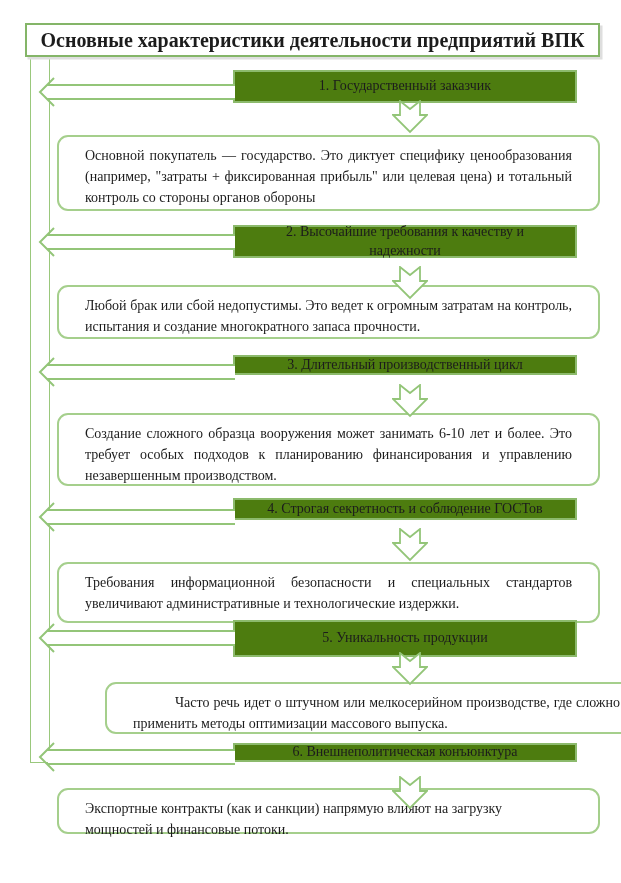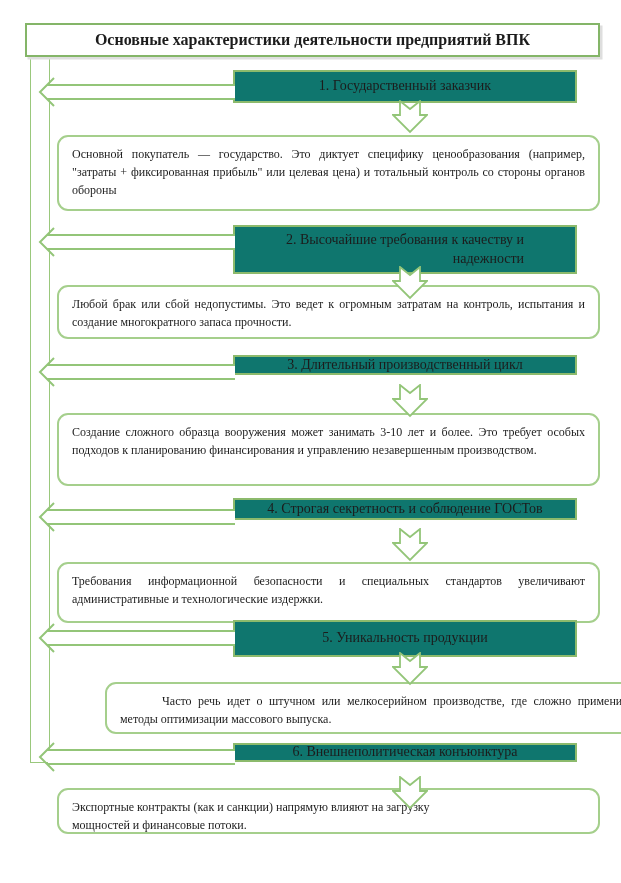--- a/index.html
+++ b/index.html
@@ -9,41 +9,41 @@
     background:#ffffff;
     font-family:"Liberation Serif", serif;
     color:#1c1c1c;
     overflow:hidden;
   }
   .titlebox{
     position:absolute;left:25px;top:23px;width:575px;height:34px;
     border:2px solid #84b568;background:#fff;
     box-shadow:2.5px 2.5px 0 #dedede;
     display:flex;align-items:center;justify-content:center;
-    font-weight:bold;font-size:16px;text-align:center;
+    font-weight:bold;font-size:20px;text-align:center;
     box-sizing:border-box;z-index:2;
   }
   .vbar{
     position:absolute;left:30px;top:57px;width:20px;height:706px;
     border:1.5px solid #9ac87c;background:#fff;
     box-sizing:border-box;z-index:1;
   }
   .numbox{
     position:absolute;left:233px;width:344px;
-    border:2px solid #8cba6c;background:#0f766e;
+    border:2px solid #8cba6c;background:#4d7c0f;
     display:flex;align-items:center;justify-content:center;
-    text-align:right;font-size:14px;line-height:1.35;
+    text-align:center;font-size:14px;line-height:1.35;
     padding:2px 14px;box-sizing:border-box;z-index:2;
     white-space:pre-line;
   }
   .descbox{
     position:absolute;left:57px;width:543px;
     border:2px solid #a5cf8c;border-radius:11px;background:#fff;
-    padding:8px 13px;box-sizing:border-box;
-    font-size:12px;line-height:1.5;text-align:justify;
+    padding:8px 26px;box-sizing:border-box;
+    font-size:14px;line-height:1.5;text-align:justify;
     z-index:2;white-space:pre-line;
   }
   .descbox.left-align{text-align:left;}
   .descbox.indent{text-indent:42px;margin-left:48px;}
   .larrow{position:absolute;left:38px;width:197px;height:30px;z-index:3;}
   .darrow{position:absolute;left:392px;width:36px;height:34px;z-index:3;}
   .larrow svg,.darrow svg{display:block;width:100%;height:100%;}
 </style>
 </head>
 <body>
@@ -74,21 +74,21 @@
 
   <div>
     <div class="larrow" style="top:227px">
       <svg viewBox="0 0 197 30" xmlns="http://www.w3.org/2000/svg">
         <rect x="10" y="9" width="187" height="12" fill="#ffffff" stroke="none"></rect>
         <polyline points="16,1 2,15 16,29" fill="none" stroke="#93c578" stroke-width="2"></polyline>
         <line x1="9" y1="8" x2="197" y2="8" stroke="#93c578" stroke-width="1.8"></line>
         <line x1="9" y1="22" x2="197" y2="22" stroke="#93c578" stroke-width="1.8"></line>
       </svg>
     </div>
-    <div class="numbox" style="top:225px;height:49px">2. Высочайшие требования к качеству и
+    <div class="numbox" style="top:225px;height:33px">2. Высочайшие требования к качеству и
 надежности</div>
     <div class="darrow" style="top:266px">
       <svg viewBox="0 0 36 34" xmlns="http://www.w3.org/2000/svg">
         <path d="M8,1 L18,9 L28,1 L28,15 L35,15 L18,32 L1,15 L8,15 Z" fill="#ffffff" stroke="#93c578" stroke-width="1.8"></path>
       </svg>
     </div>
     <div class="descbox" style="top:285px;height:54px">Любой брак или сбой недопустимы. Это ведет к огромным затратам на контроль, испытания и создание многократного запаса прочности.</div>
   </div>
 
   <div>
@@ -99,21 +99,21 @@
         <line x1="9" y1="8" x2="197" y2="8" stroke="#93c578" stroke-width="1.8"></line>
         <line x1="9" y1="22" x2="197" y2="22" stroke="#93c578" stroke-width="1.8"></line>
       </svg>
     </div>
     <div class="numbox" style="top:355px;height:20px">3. Длительный производственный цикл</div>
     <div class="darrow" style="top:384px">
       <svg viewBox="0 0 36 34" xmlns="http://www.w3.org/2000/svg">
         <path d="M8,1 L18,9 L28,1 L28,15 L35,15 L18,32 L1,15 L8,15 Z" fill="#ffffff" stroke="#93c578" stroke-width="1.8"></path>
       </svg>
     </div>
-    <div class="descbox" style="top:413px;height:73px">Создание сложного образца вооружения может занимать 3-10 лет и более. Это требует особых подходов к планированию финансирования и управлению незавершенным производством.</div>
+    <div class="descbox" style="top:413px;height:73px">Создание сложного образца вооружения может занимать 6-10 лет и более. Это требует особых подходов к планированию финансирования и управлению незавершенным производством.</div>
   </div>
 
   <div>
     <div class="larrow" style="top:502px">
       <svg viewBox="0 0 197 30" xmlns="http://www.w3.org/2000/svg">
         <rect x="10" y="9" width="187" height="12" fill="#ffffff" stroke="none"></rect>
         <polyline points="16,1 2,15 16,29" fill="none" stroke="#93c578" stroke-width="2"></polyline>
         <line x1="9" y1="8" x2="197" y2="8" stroke="#93c578" stroke-width="1.8"></line>
         <line x1="9" y1="22" x2="197" y2="22" stroke="#93c578" stroke-width="1.8"></line>
       </svg>

